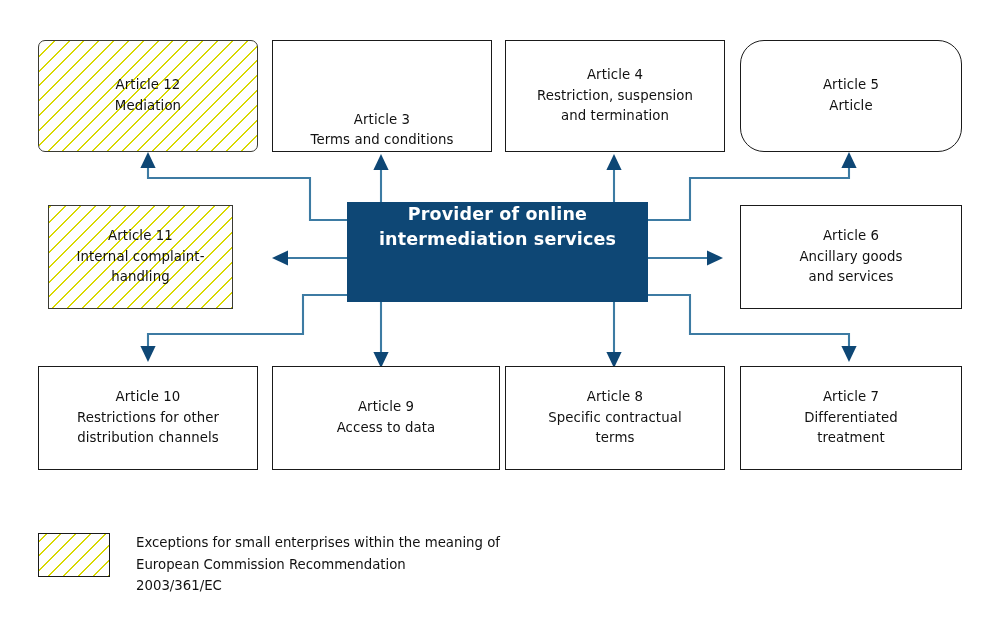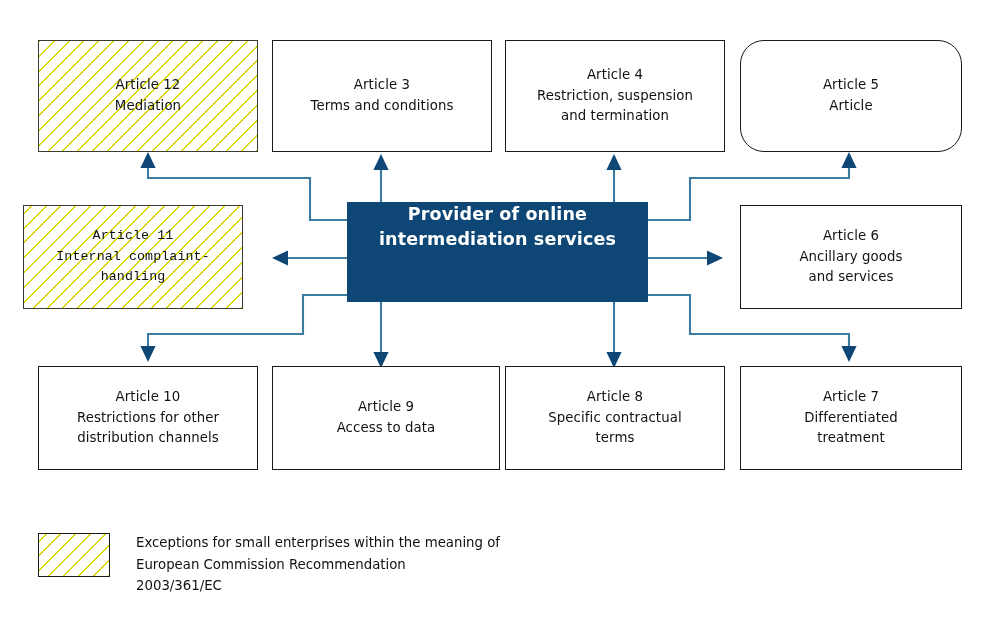--- a/index.html
+++ b/index.html
@@ -121,37 +121,37 @@
       <polygon points="849,152 856.6,168 841.4,168"></polygon>
       <polygon points="272,258 288,250.4 288,265.6"></polygon>
       <polygon points="723,258 707,250.4 707,265.6"></polygon>
       <polygon points="381,368 388.6,352 373.4,352"></polygon>
       <polygon points="614,368 621.6,352 606.4,352"></polygon>
       <polygon points="148,362 155.6,346 140.4,346"></polygon>
       <polygon points="849,362 856.6,346 841.4,346"></polygon>
     </g>
   </svg>
 
-  <div class="node hatched" style="left:38px;top:40px;width:220px;height:112px;">
+  <div class="node hatched" style="left:38px;top:40px;width:220px;height:112px;border-radius:7px;">
     <div class="txt"><span>Article 12</span><br><span>Mediation</span></div>
   </div>
 
-  <div class="node" style="left:272px;top:40px;width:220px;height:112px;">
+  <div class="node" style="left:272px;top:40px;width:220px;height:112px;align-items:flex-end;">
     <div class="txt"><span>Article 3</span><br><span>Terms and conditions</span></div>
   </div>
 
   <div class="node" style="left:505px;top:40px;width:220px;height:112px;">
     <div class="txt"><span>Article 4</span><br><span>Restriction, suspension</span><br><span>and termination</span></div>
   </div>
 
   <div class="node" style="left:740px;top:40px;width:222px;height:112px;border-radius:24px;">
     <div class="txt"><span>Article 5</span><br><span>Article</span></div>
   </div>
 
-  <div class="node hatched" style="left:23px;top:205px;width:220px;height:104px;font-family:Liberation Mono, monospace;">
+  <div class="node hatched" style="left:48px;top:205px;width:185px;height:104px;">
     <div class="txt"><span>Article 11</span><br><span>Internal complaint-</span><br><span>handling</span></div>
   </div>
 
   <div id="hub" style="left:347px;top:202px;width:301px;height:100px;">
     <div class="txt"><span>Provider of online</span><br><span>intermediation services</span></div>
   </div>
 
   <div class="node" style="left:740px;top:205px;width:222px;height:104px;">
     <div class="txt"><span>Article 6</span><br><span>Ancillary goods</span><br><span>and services</span></div>
   </div>

